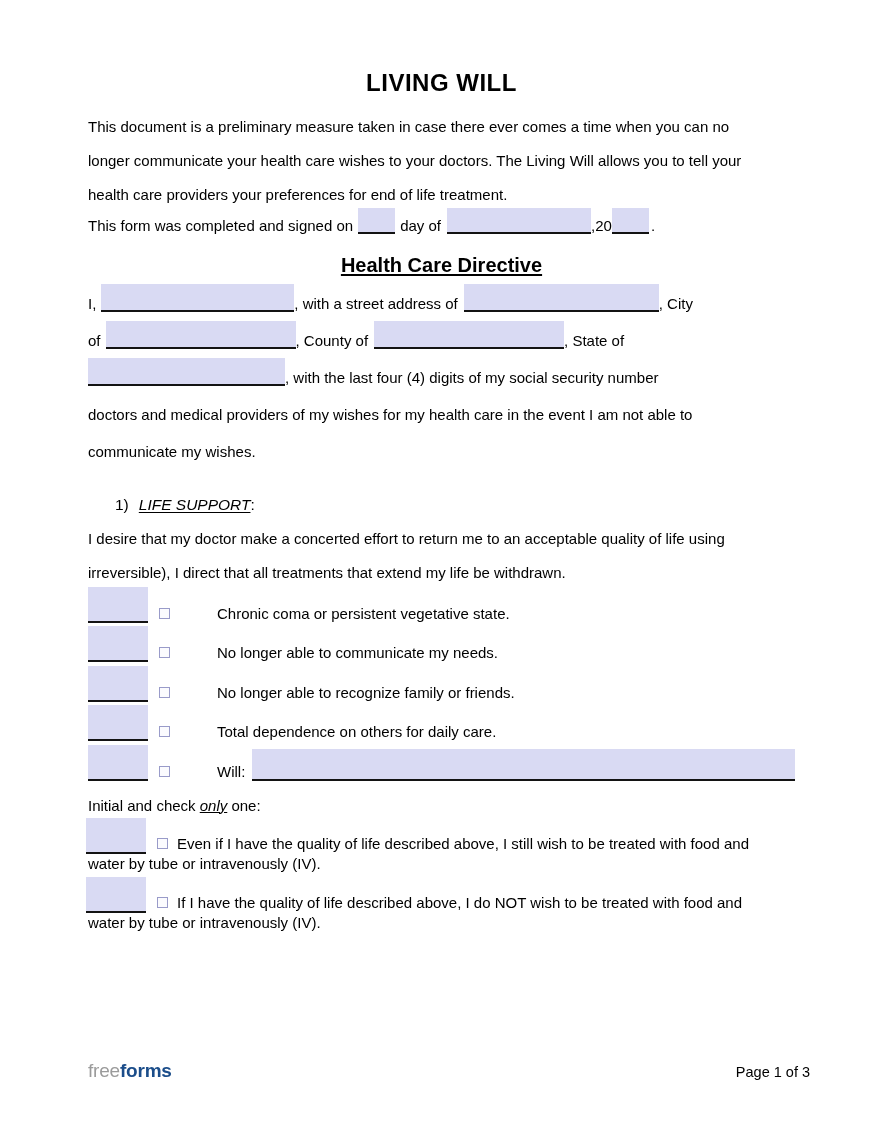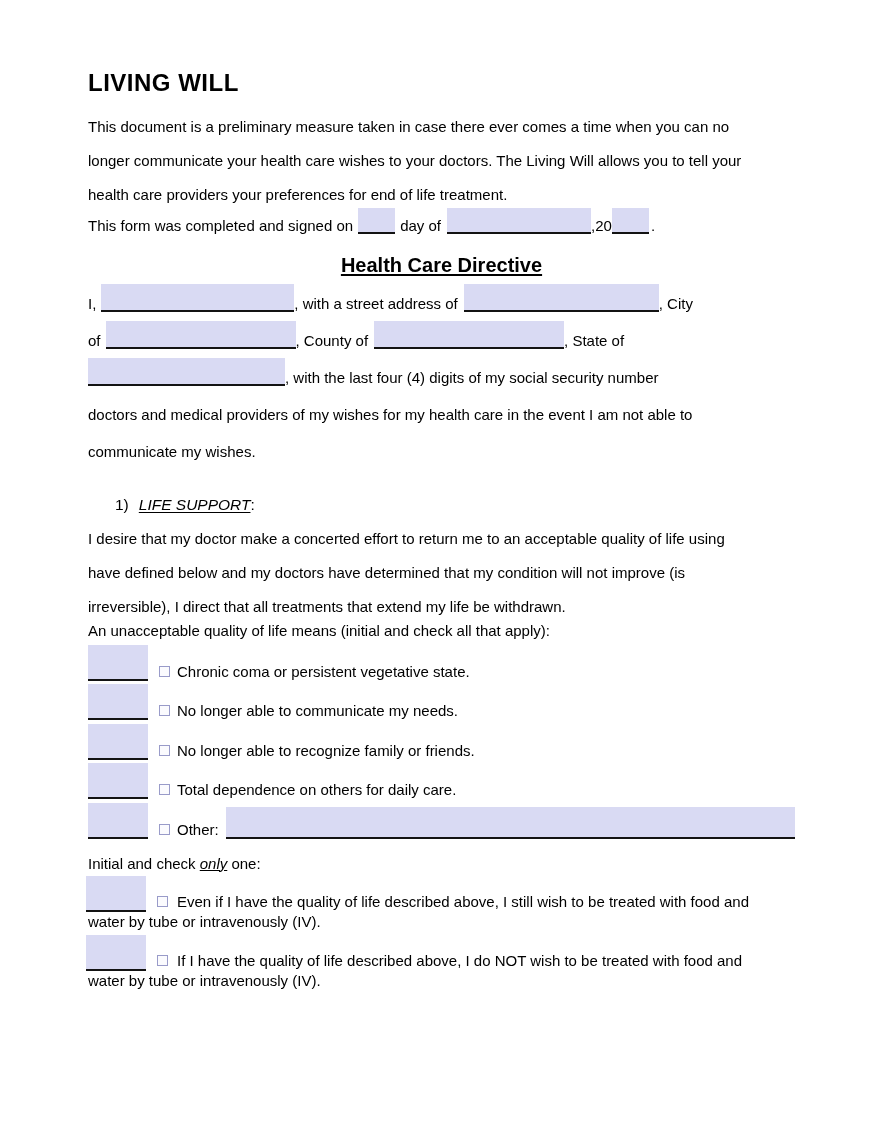--- a/index.html
+++ b/index.html
@@ -17,20 +17,21 @@
   .content {
     position: absolute;
     left: 88px;
     top: 0;
     width: 707px;
     padding-top: 70px;
   }
   .doc-title {
     font-size: 24px;
     font-weight: bold;
+    text-align: center;
     letter-spacing: 0.5px;
     line-height: 26px;
     margin-bottom: 20px;
   }
   .para .line { line-height: 21px; white-space: nowrap; margin-top: 13px; }
 
   
   .field {
     display: inline-block;
     flex: none;
@@ -65,21 +66,21 @@
     background: #d9daf3;
     border-bottom: 2px solid #131313;
   }
   .cb {
     flex: none;
     width: 11px; height: 11px;
     border: 1px solid #999bc9;
     background: #fbfbfe;
     margin: 0 7px 4px 11px;
   }
-  .crit-label { line-height: 18px; white-space: nowrap; }
+  .crit-label { line-height: 18px; white-space: nowrap; margin-left: 40px; }
   .other-field { flex: 1; height: 32px; background: #d9daf3; border-bottom: 2px solid #131313; margin-left: 7px; }
 
   .only-line { margin-top: 14px; line-height: 21px; }
   .only-word { font-style: italic; text-decoration: underline; }
 
   .option { position: relative; height: 57px; margin-top: 2px; }
   .option .init-field { position: absolute; left: -2px; top: 0; }
   .option .cb { position: absolute; left: 69px; top: 20px; margin: 0; }
   .option p { text-indent: 89px; line-height: 20.5px; padding-top: 16px; white-space: nowrap; }
 
@@ -152,25 +153,23 @@
     <div class="fill-line">
       <span>communicate my wishes.</span>
     </div>
 
     <div class="ls-heading">
       <span class="ls-number">1)</span><span class="ls-title">LIFE SUPPORT</span><span>:</span>
     </div>
 
     <div class="para">
       <div class="line">I desire that my doctor make a concerted effort to return me to an acceptable quality of life using</div>
-      <div class="line">have defined below and my doctors have determined that my condition will not improve (is</div>
       <div class="line">irreversible), I direct that all treatments that extend my life be withdrawn.</div>
     </div>
 
-    <div class="criteria-intro">An unacceptable quality of life means (initial and check all that apply):</div>
 
     <div class="crit">
       <span class="init-field"></span>
       <span class="cb"></span>
       <span class="crit-label">Chronic coma or persistent vegetative state.</span>
     </div>
     <div class="crit">
       <span class="init-field"></span>
       <span class="cb"></span>
       <span class="crit-label">No longer able to communicate my needs.</span>
@@ -181,21 +180,21 @@
       <span class="crit-label">No longer able to recognize family or friends.</span>
     </div>
     <div class="crit">
       <span class="init-field"></span>
       <span class="cb"></span>
       <span class="crit-label">Total dependence on others for daily care.</span>
     </div>
     <div class="crit">
       <span class="init-field"></span>
       <span class="cb"></span>
-      <span class="crit-label">Other:</span>
+      <span class="crit-label">Will:</span>
       <span class="other-field"></span>
     </div>
 
     <div class="only-line">
       <span>Initial and check </span><span class="only-word">only</span><span> one:</span>
     </div>
 
     <div class="option">
       <span class="init-field"></span>
       <span class="cb"></span>
@@ -203,13 +202,19 @@
     </div>
 
     <div class="option">
       <span class="init-field"></span>
       <span class="cb"></span>
       <p><span>If I have the quality of life described above, I do NOT wish to be treated with food and</span><br><span>water by tube or intravenously (IV).</span></p>
     </div>
 
   </div>
 
+  <div class="footer">
+    <div class="logo">
+      <span class="logo-free">free</span><span class="logo-forms">forms</span>
+    </div>
+    <div class="page-num">Page 1 of 3</div>
+  </div>
 </div>
 
 </body></html>

